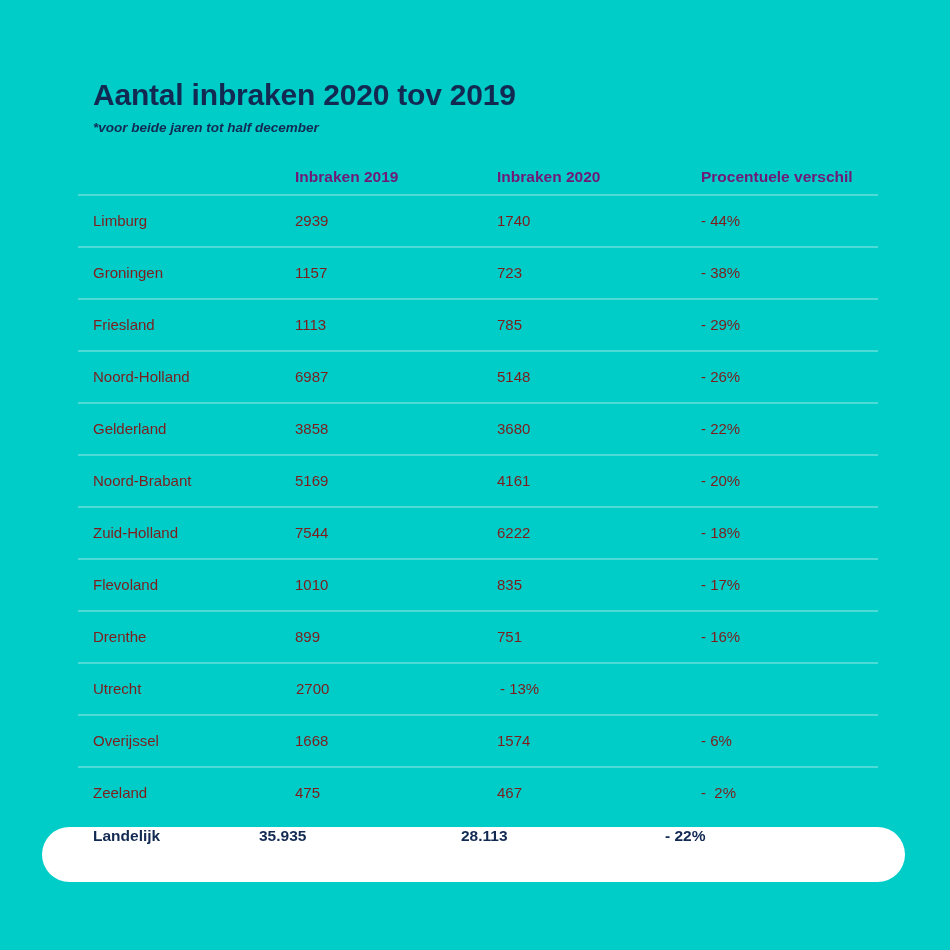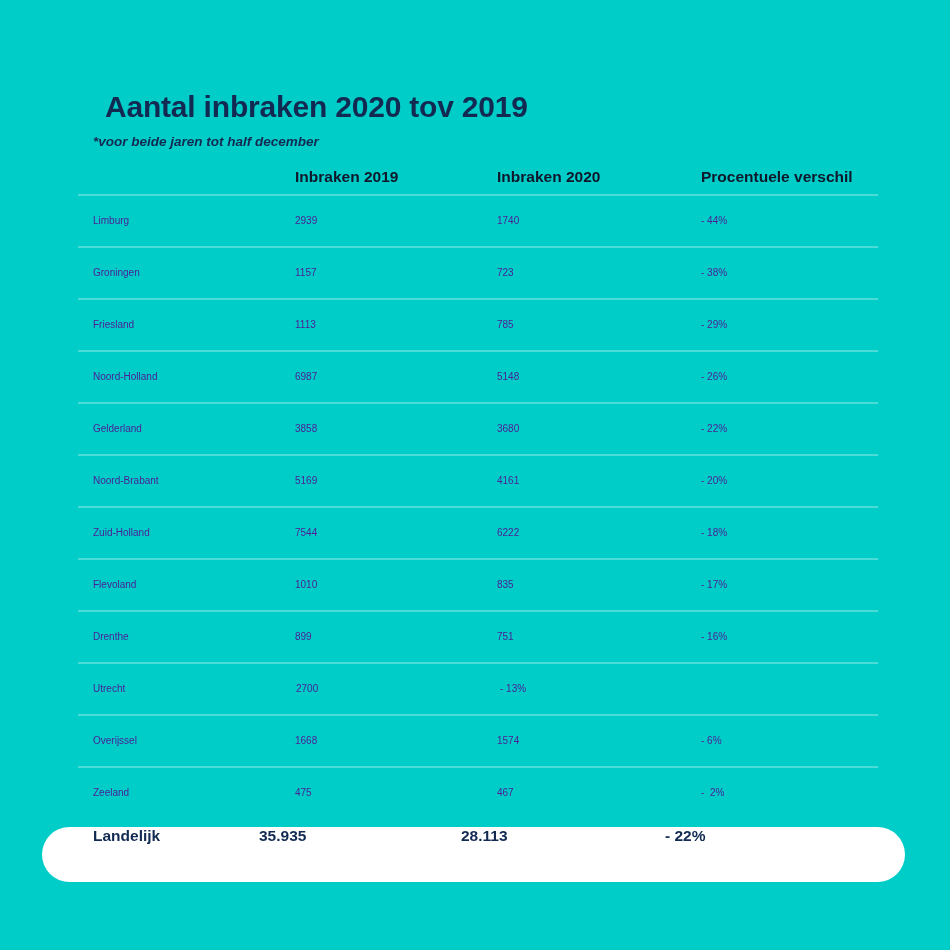--- a/index.html
+++ b/index.html
@@ -27,21 +27,21 @@
     left: 93px;
     top: 78px;
     width: 800px;
   }
   .page-title {
     font-size: 30px;
     font-weight: bold;
     color: #122a52;
     letter-spacing: -0.2px;
     line-height: 1.1;
-    margin: 12px;
+    margin: 0;
     white-space: nowrap;
   }
   .page-subtitle {
     font-size: 13.5px;
     font-weight: bold;
     font-style: italic;
     color: #122a52;
     margin: 10px 0 0 0;
     line-height: 1.1;
     white-space: nowrap;
@@ -75,27 +75,27 @@
     line-height: 1.2;
   }
   .c-name  { width: 201px; padding-left: 15px; }
   .c-2019  { width: 201px; padding-left: 16px; }
   .c-2020  { width: 202px; padding-left: 17px; }
   .c-diff  { width: 196px; padding-left: 19px; }
 
   .header-row .cell {
     font-size: 15.5px;
     font-weight: bold;
-    color: #0f172a;
+    color: #701a75;
   }
 
   .data-row .cell {
-    font-size: 10px;
+    font-size: 15px;
     font-weight: normal;
-    color: #4c1d95;
+    color: #7f1d1d;
   }
 
   
   .total-pill {
     position: absolute;
     left: 42px;
     top: 827px;
     width: 863px;
     height: 55px;
     background: #ffffff;

